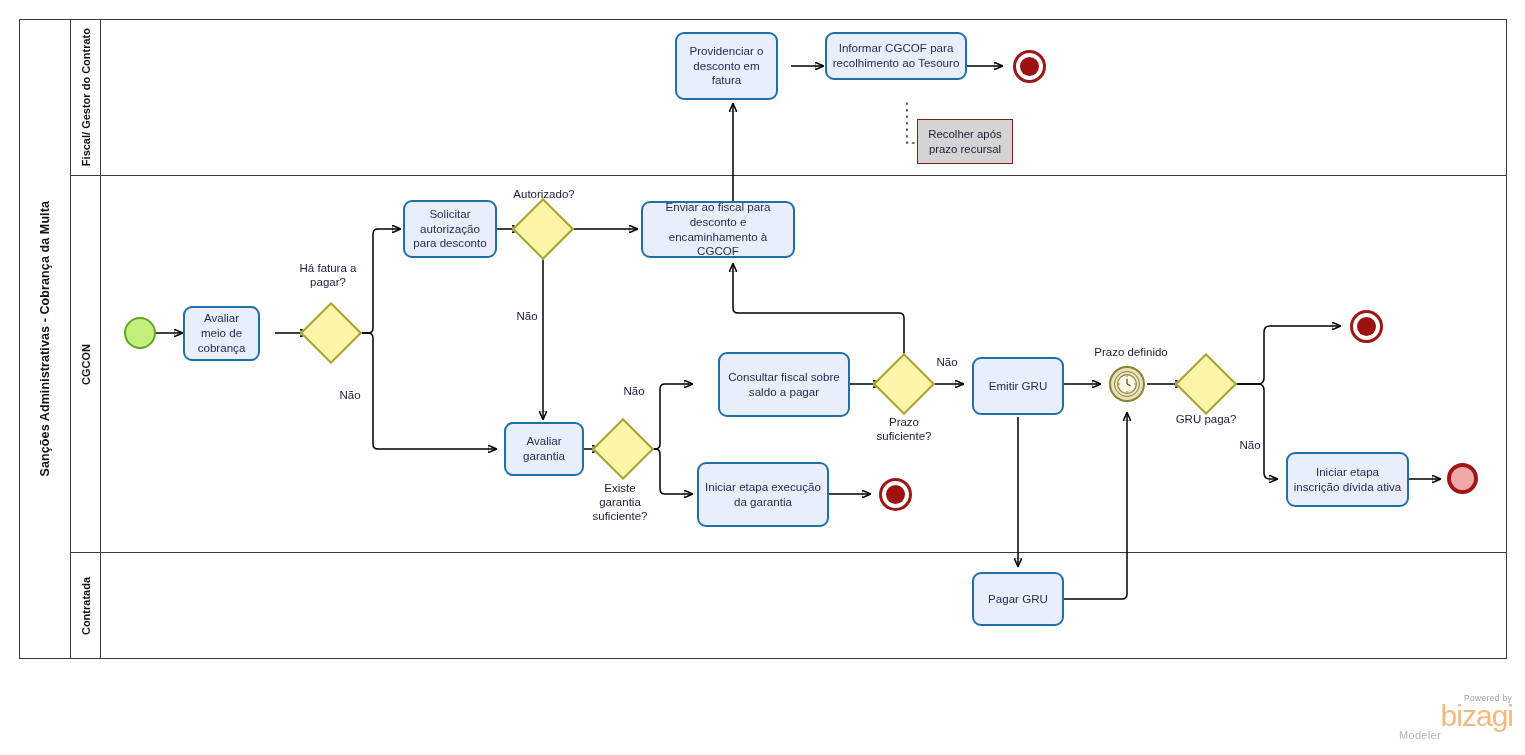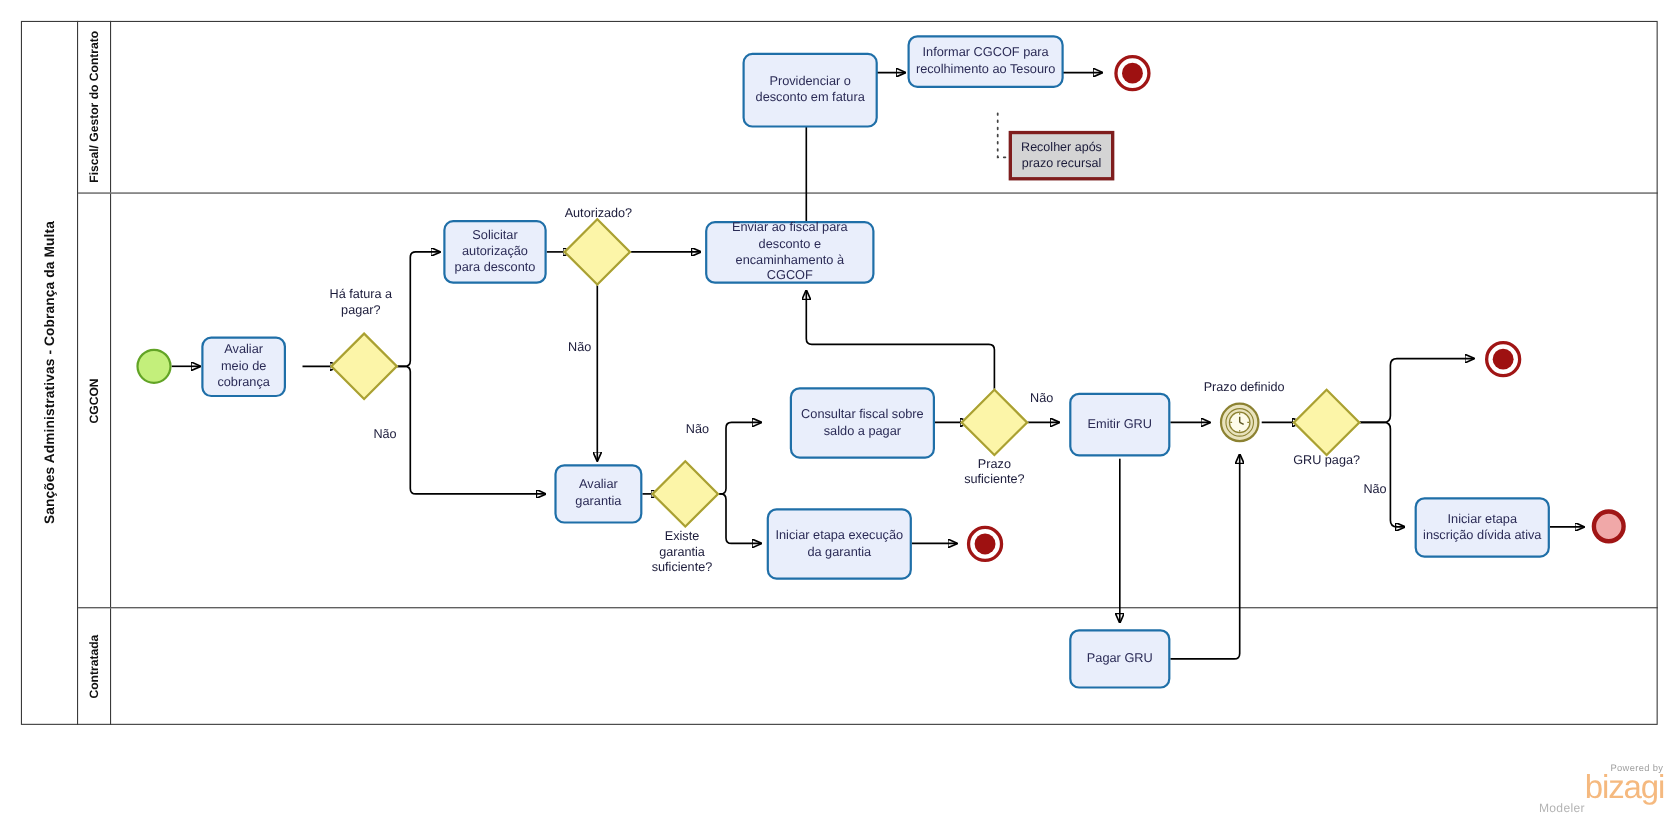--- a/index.html
+++ b/index.html
@@ -26,21 +26,21 @@
     transform:rotate(45deg);box-sizing:border-box;}
   .ev{position:absolute;border-radius:50%;box-sizing:border-box;}
   .ev.start{background:#c3ef7b;border:2.2px solid #62a426;}
   .ev.end-simple{background:#f0a8a8;border:4px solid #a01515;}
   .ev.end-term{background:#ffffff;border:3px solid #a01515;display:flex;align-items:center;justify-content:center;}
   .ev.end-term i{display:block;border-radius:50%;background:#9e1111;}
   .ev.timer{border:2px solid #8c8232;background:#e9e3bd;display:flex;align-items:center;justify-content:center;}
   .ev.timer .ring2{position:absolute;left:3px;top:3px;right:3px;bottom:3px;border:1.6px solid #8c8232;border-radius:50%;}
   .ev.timer svg{position:relative;z-index:2;}
 
-  .note{position:absolute;background:#d4d4d4;border:3px solid #7f1d1d;box-sizing:border-box;
+  .note{position:absolute;background:#d4d4d4;border:1px solid #7f1d1d;box-sizing:border-box;
     display:flex;align-items:center;justify-content:center;text-align:center;padding:2px 6px;
     font-size:11.4px;line-height:1.3;color:#1b1b3a;}
 
   .lbl{position:absolute;font-size:11.5px;color:#1b1b3a;line-height:1.22;text-align:center;white-space:pre;}
 
   
   svg.flow{position:absolute;left:0;top:0;width:1525px;height:755px;pointer-events:none;}
   svg.flow path,svg.flow line{fill:none;stroke:#000;stroke-width:1.5px;}
   svg.flow path.dash{stroke:#444;stroke-width:1.6px;stroke-dasharray:1.5 5;stroke-linecap:round;}
 
@@ -168,21 +168,21 @@
   <div class="gw" style="left:601px;top:427px;"></div>
   <div class="gw" style="left:882px;top:362px;"></div>
   <div class="gw" style="left:1184px;top:362px;"></div>
 
   <div class="task" style="left:183px;top:306px;width:77px;height:55px;">Avaliar meio de cobrança</div>
 
   <div class="task" style="left:403px;top:200px;width:94px;height:58px;">Solicitar autorização para desconto</div>
 
   <div class="task" style="left:641px;top:201px;width:154px;height:57px;">Enviar ao fiscal para desconto e encaminhamento à CGCOF</div>
 
-  <div class="task" style="left:675px;top:32px;width:123px;height:68px;margin-top:16px;">Providenciar o desconto  em fatura</div>
+  <div class="task" style="left:675px;top:32px;width:103px;height:68px;">Providenciar o desconto  em fatura</div>
 
   <div class="task" style="left:825px;top:32px;width:142px;height:48px;">Informar CGCOF para recolhimento ao Tesouro</div>
 
   <div class="task" style="left:504px;top:422px;width:80px;height:54px;">Avaliar garantia</div>
 
   <div class="task" style="left:697px;top:352px;width:132px;height:65px;margin-left:21px;">Consultar fiscal sobre saldo a pagar</div>
 
   <div class="task" style="left:697px;top:462px;width:132px;height:65px;">Iniciar etapa execução da garantia</div>
 
   <div class="task" style="left:972px;top:357px;width:92px;height:58px;">Emitir GRU</div>

